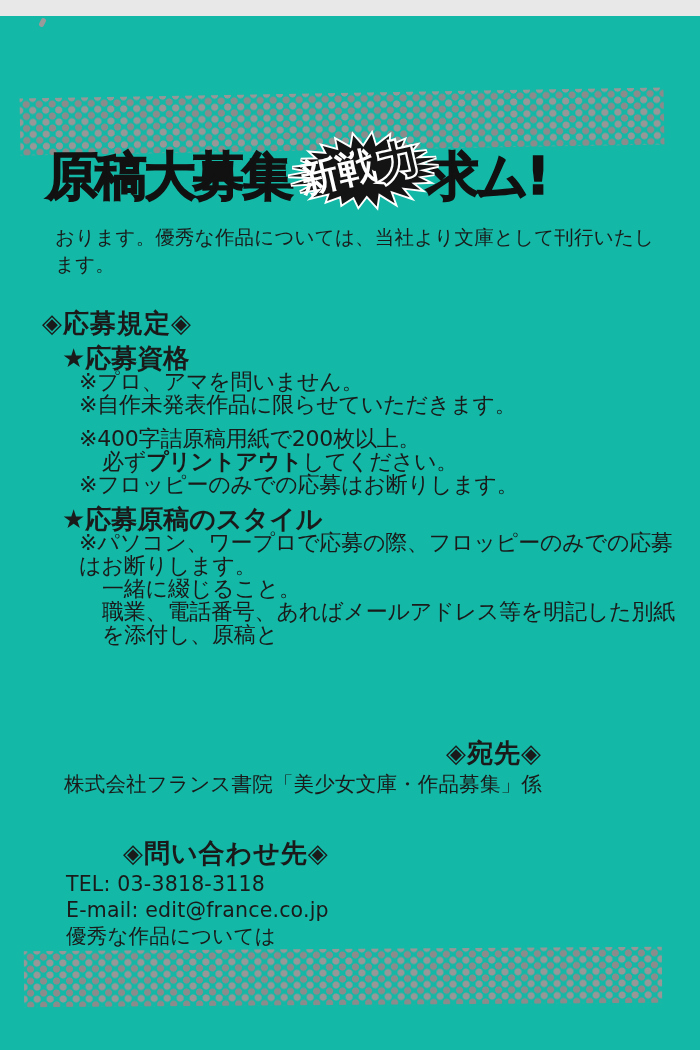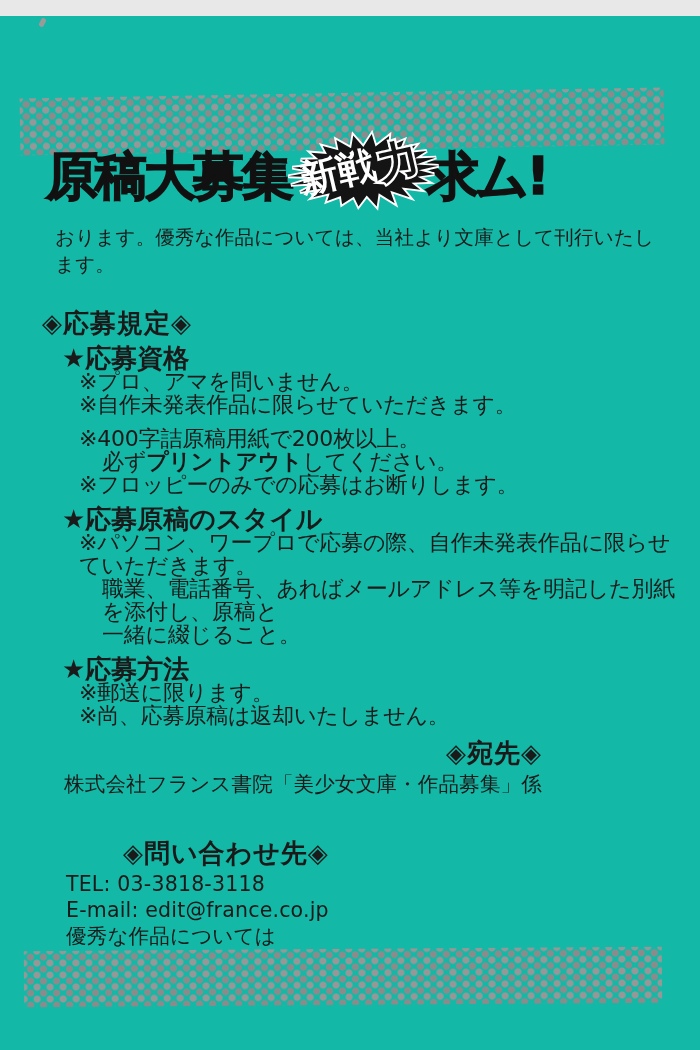--- a/index.html
+++ b/index.html
@@ -84,30 +84,25 @@
     </div>
 
     <div class="block">
       <div class="note">※400字詰原稿用紙で200枚以上。</div>
       <div class="note cont"><span>必ず</span><span class="bold">プリントアウト</span><span>してください。</span></div>
       <div class="note">※フロッピーのみでの応募はお断りします。</div>
     </div>
 
     <div class="block">
       <div class="btitle">★応募原稿のスタイル</div>
-      <div class="note">※パソコン、ワープロで応募の際、自作未発表作品に限らせていただきます。</div>
+      <div class="note">※パソコン、ワープロで応募の際、フロッピーのみでの応募はお断りします。</div>
+      <div class="note cont">一緒に綴じること。</div>
       <div class="note cont">職業、電話番号、あればメールアドレス等を明記した別紙を添付し、原稿と</div>
-      <div class="note cont">一緒に綴じること。</div>
     </div>
 
-    <div class="block">
-      <div class="btitle">★応募方法</div>
-      <div class="note">※郵送に限ります。</div>
-      <div class="note">※尚、応募原稿は返却いたしません。</div>
-    </div>
   </div>
 
   <div id="address">
     <div class="sec-h">◈宛先◈</div>
     <div class="addr-line">株式会社フランス書院「美少女文庫・作品募集」係</div>
   </div>
 
   <div id="contact">
     <div class="sec-h">◈問い合わせ先◈</div>
     <div class="addr-line">TEL: 03-3818-3118</div>

